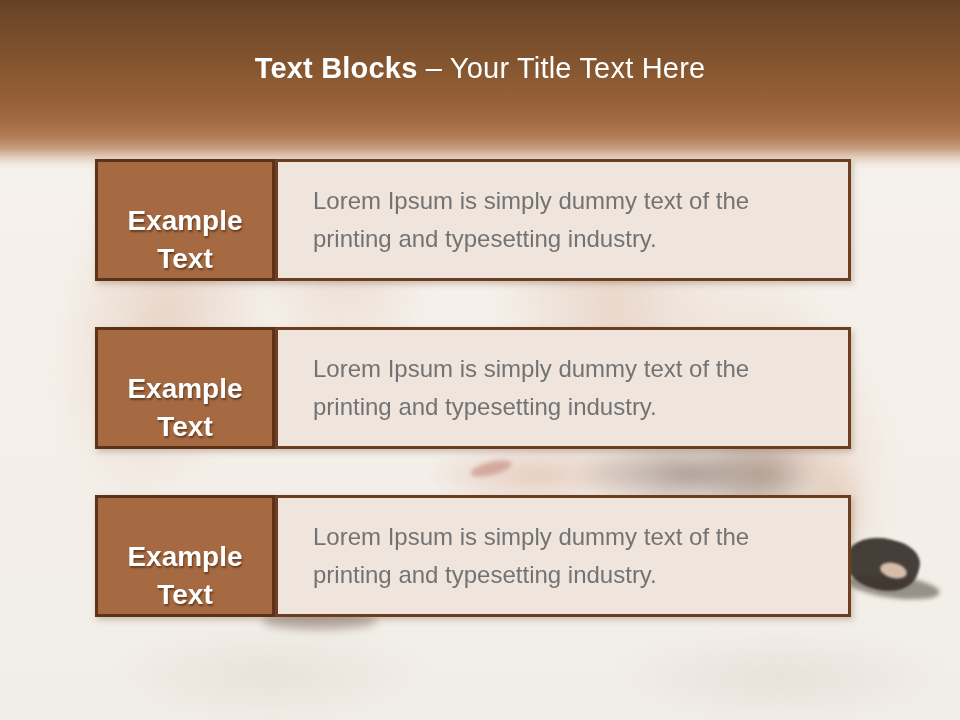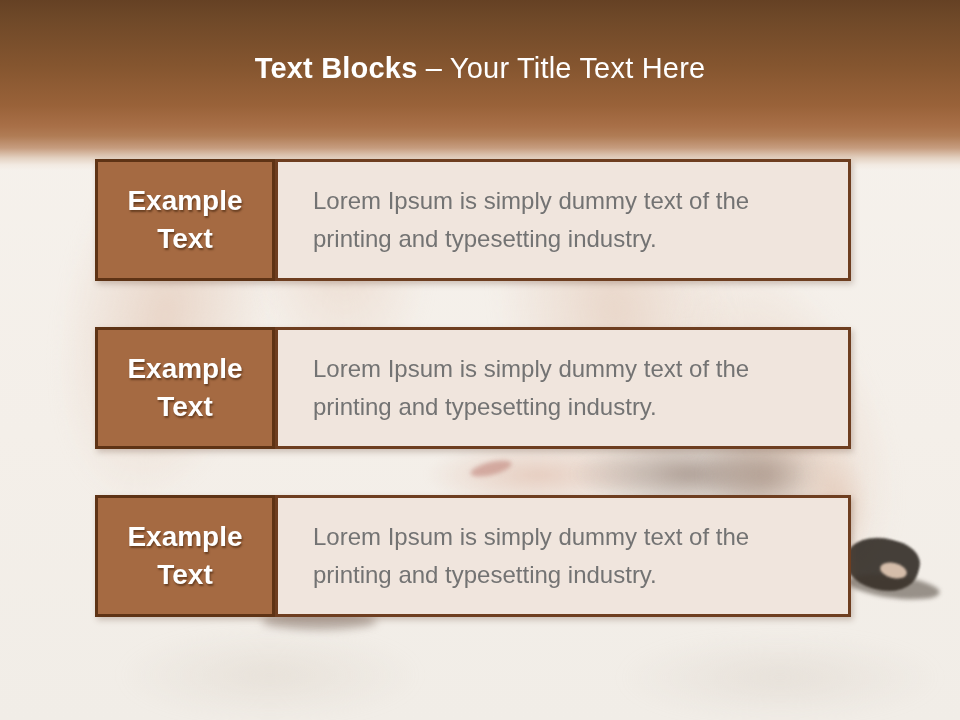--- a/index.html
+++ b/index.html
@@ -66,21 +66,21 @@
 
   
   .blocks { position: absolute; left: 95px; top: 159px; width: 756px; }
   .block-row {
     display: flex; align-items: stretch; height: 122px; margin-bottom: 46px;
     box-shadow: 2px 3px 6px rgba(100, 70, 50, 0.28);
   }
   .label-box {
     width: 180px; flex: 0 0 180px;
     background: #a56a42; border: 3px solid #5e3315;
-    display: flex; align-items: center; justify-content: center;
+    display: flex; align-items: flex-end; justify-content: center;
     text-align: center;
   }
   .label-box .label-text {
     color: #ffffff; font-weight: bold; font-size: 28px; line-height: 38px;
     width: 130px; text-shadow: 1px 2px 2px rgba(55, 28, 8, 0.55);
   }
   .text-box {
     flex: 1 1 auto;
     background: #f0e5dd; border: 3px solid #6e3e20;
     display: flex; align-items: center;

